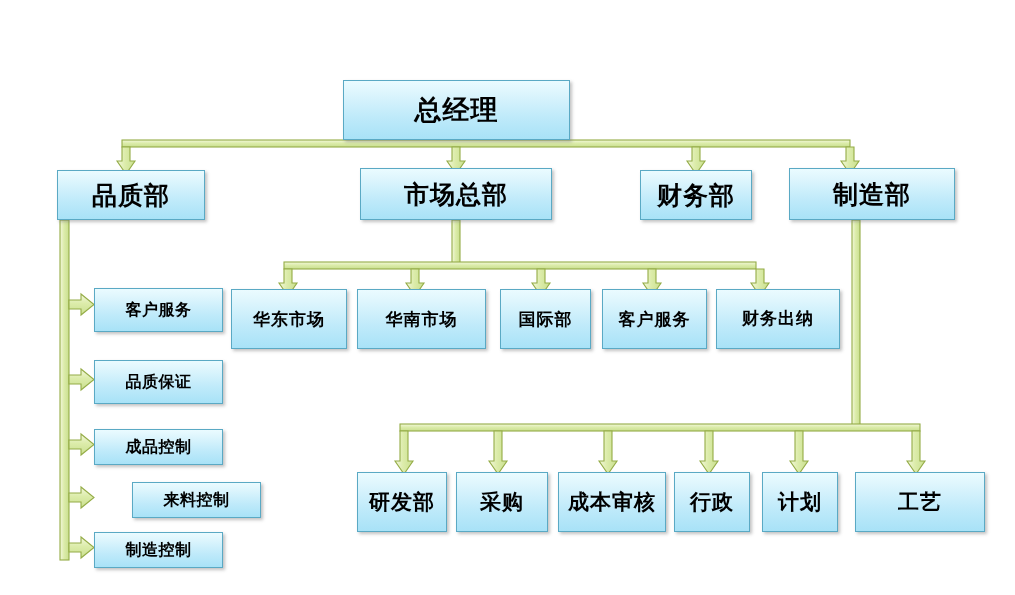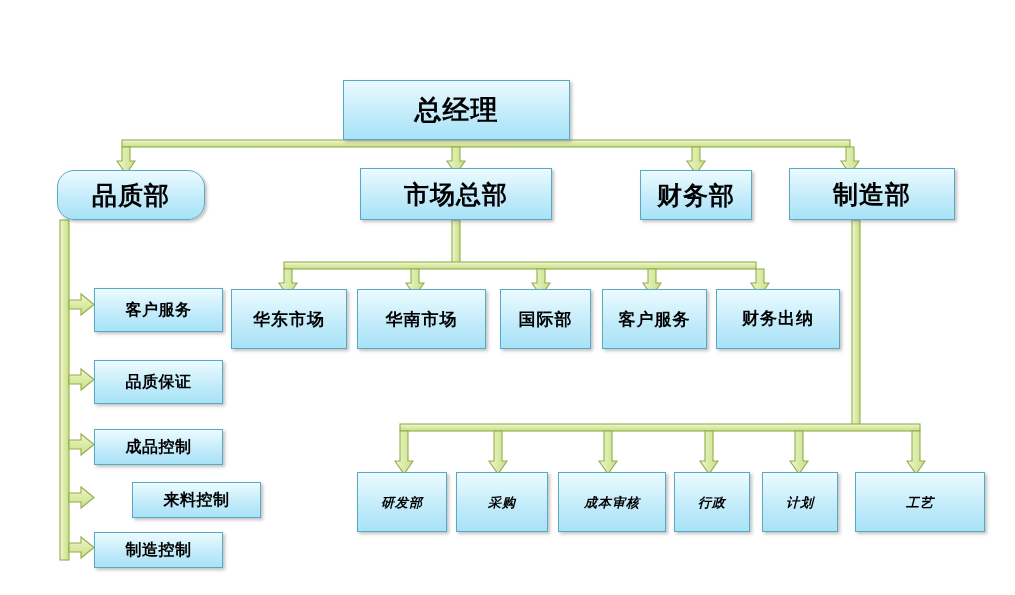--- a/index.html
+++ b/index.html
@@ -35,21 +35,21 @@
     justify-content:center;
     color:#000000;
     font-weight:bold;
     letter-spacing:1px;
     white-space:nowrap;
     line-height:1;
   }
   .node.lvl0{font-size:27px;}
   .node.lvl1{font-size:25px;}
   .node.lvl2{font-size:17px;}
-  .node.lvl3{font-size:13px;font-style:italic;}
+  .node.lvl3{font-size:21px;}
   .node.side{font-size:16px;letter-spacing:0.5px;}
 </style>
 </head>
 <body>
 
 <div id="canvas">
 
   <svg id="wires" viewBox="0 0 1015 595" width="1015" height="595">
     <defs>
       <linearGradient id="armGrad" x1="0" y1="0" x2="0" y2="1">
@@ -102,21 +102,21 @@
       <path d="M705 431 h8 v30 h5 l-9 13 -9 -13 h5 v-30 z" fill="url(#armGradV)"></path>
       <path d="M795 431 h8 v30 h5 l-9 13 -9 -13 h5 v-30 z" fill="url(#armGradV)"></path>
       <path d="M912 431 h8 v30 h5 l-9 13 -9 -13 h5 v-30 z" fill="url(#armGradV)"></path>
     </g>
   </svg>
 
   <div class="node lvl0" style="left:343px; top:80px; width:227px; height:60px;">
     <span>总经理</span>
   </div>
 
-  <div class="node lvl1" style="left:57px; top:170px; width:148px; height:50px;border-radius:17px;">
+  <div class="node lvl1" style="left:57px; top:170px; width:148px; height:50px;">
     <span>品质部</span>
   </div>
   <div class="node lvl1" style="left:360px; top:168px; width:192px; height:52px;">
     <span>市场总部</span>
   </div>
   <div class="node lvl1" style="left:640px; top:170px; width:112px; height:50px;">
     <span>财务部</span>
   </div>
   <div class="node lvl1" style="left:789px; top:168px; width:166px; height:52px;">
     <span>制造部</span>

